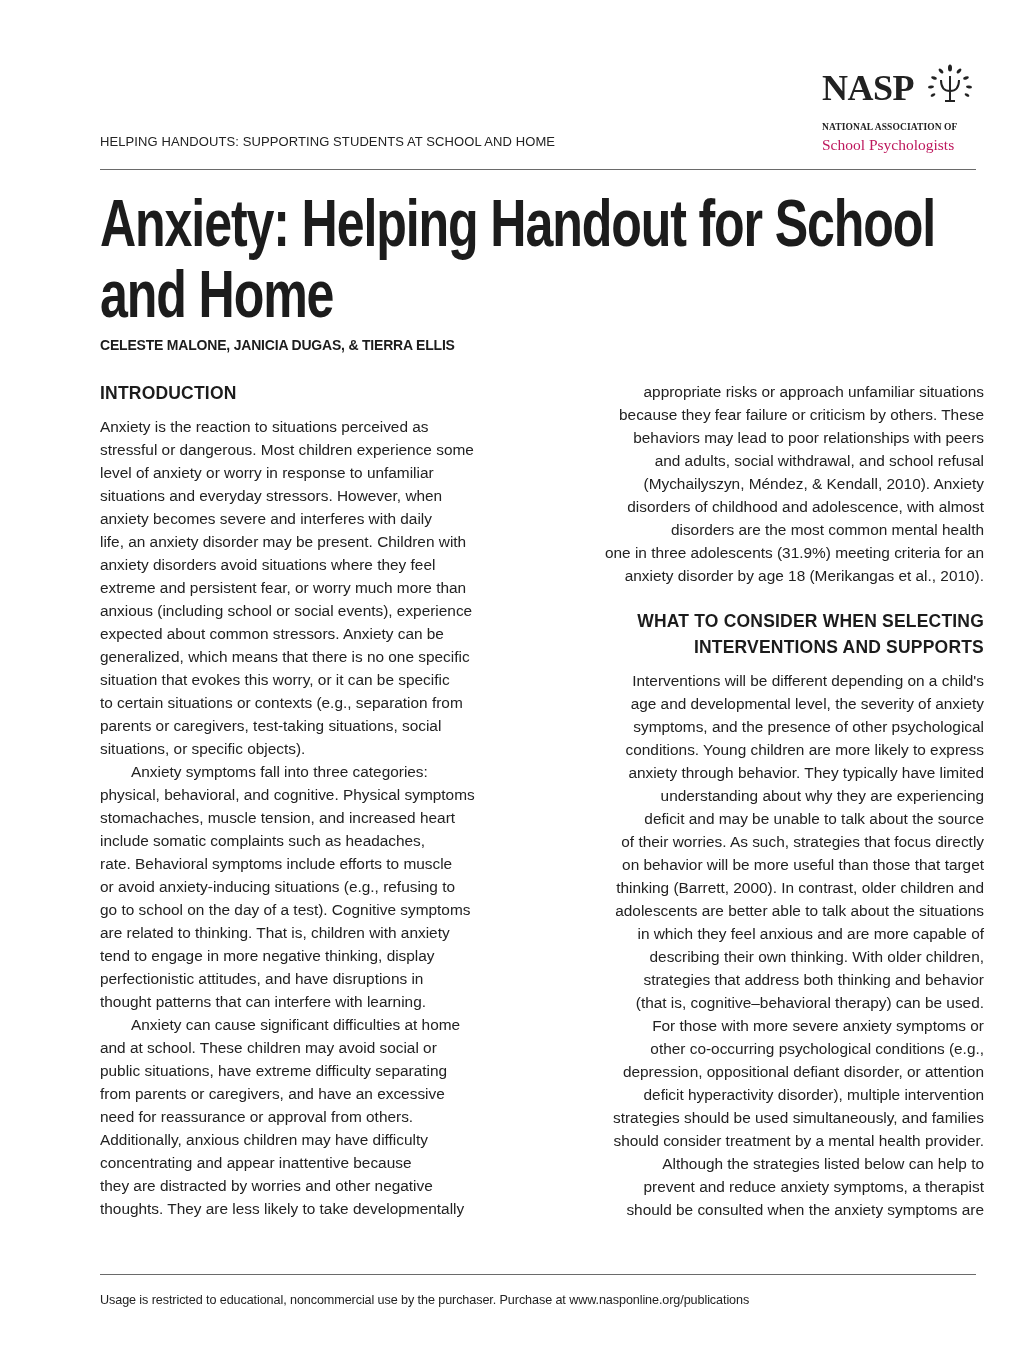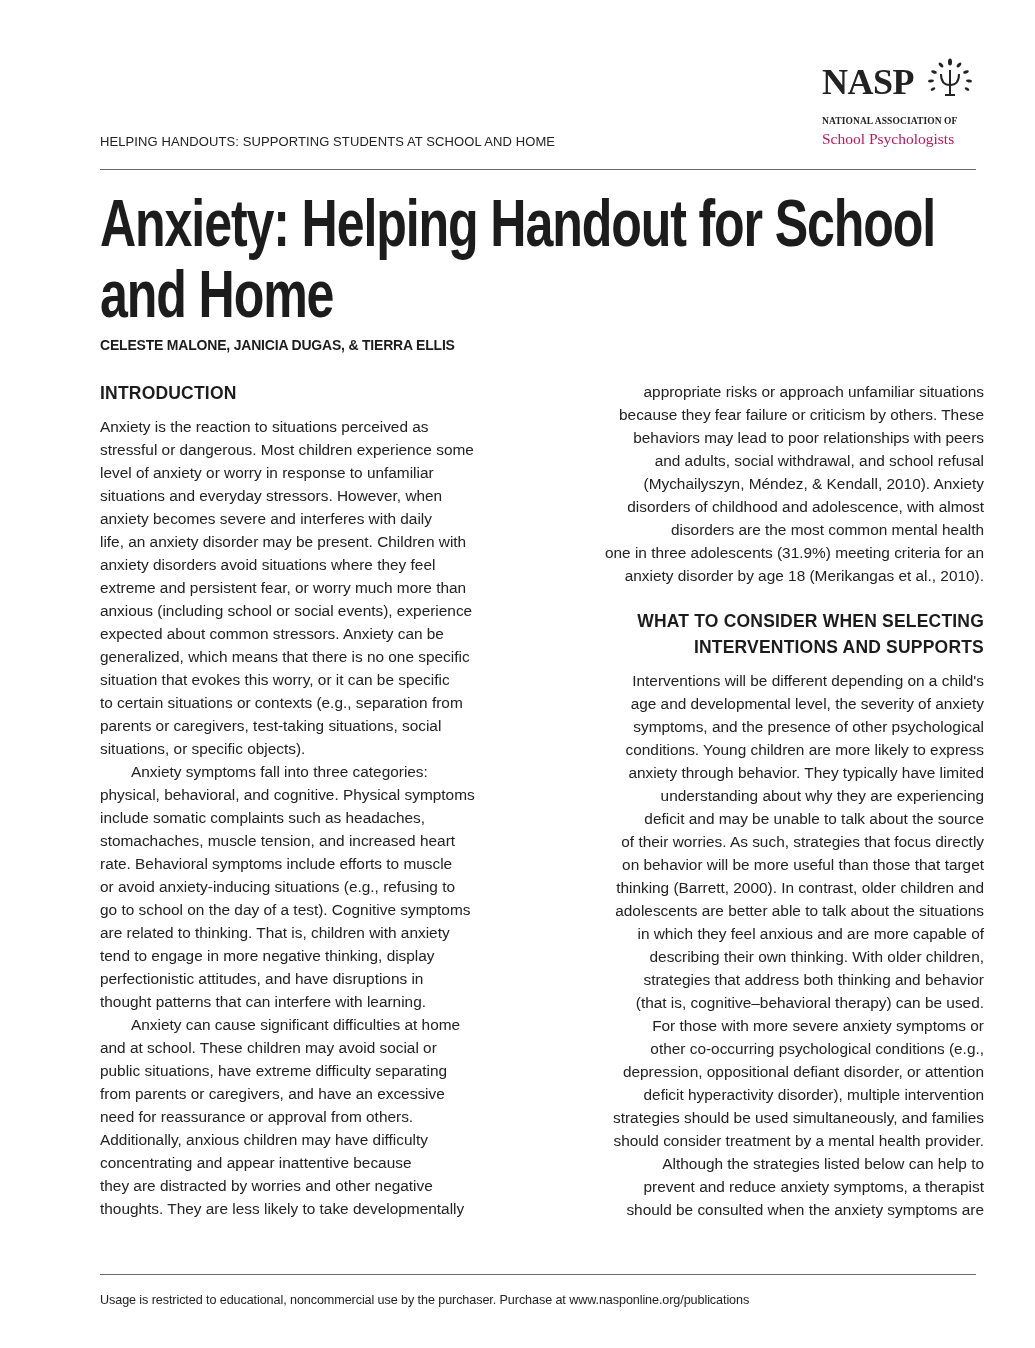--- a/index.html
+++ b/index.html
@@ -1,20 +1,20 @@
 <!DOCTYPE html>
 <html><head>
 <meta charset="utf-8">
 <style>
   html, body { margin: 0; padding: 0; background: #ffffff; }
   body { width: 1035px; height: 1348px; position: relative; overflow: hidden; color: #1f1f1f; font-family: "Liberation Sans", sans-serif; }
   .page { position: absolute; left: 0; top: 0; width: 1035px; height: 1348px; }
 
   .header-label { position: absolute; left: 100px; top: 134px; font-size: 13px; letter-spacing: 0.1px; color: #222; }
-  .logo { position: absolute; left: 822px; top: 58px; width: 160px; height: 95px; }
+  .logo { position: absolute; left: 822px; top: 64px; width: 160px; height: 95px; }
   .logo-nasp { position: absolute; left: 0; top: 6px; font-family: "Liberation Serif", serif; font-weight: bold; font-size: 36px; letter-spacing: -0.5px; color: #222; line-height: 1; }
   .logo-psi { position: absolute; left: 100px; top: 0; width: 56px; height: 44px; }
   .logo-org1 { position: absolute; left: 0; top: 58px; font-family: "Liberation Serif", serif; font-weight: bold; font-size: 9.5px; letter-spacing: 0.1px; color: #222; white-space: nowrap; }
   .logo-org2 { position: absolute; left: 0; top: 72px; font-family: "Liberation Serif", serif; font-size: 15.5px; color: #be185d; white-space: nowrap; }
 
   .rule { position: absolute; left: 100px; width: 876px; height: 1px; background: #6a6a6a; }
   .rule.top { top: 169px; }
   .rule.bottom { top: 1274px; }
 
   .title { position: absolute; left: 100px; top: 188px; width: 1100px; font-family: "Liberation Sans", sans-serif; font-weight: bold; font-size: 66px; line-height: 71px; letter-spacing: -1.5px; color: #1c1c1c; transform: scaleX(0.76); transform-origin: left top; }
@@ -87,22 +87,22 @@
       <span class="line">expected about common stressors. Anxiety can be</span>
       <span class="line">generalized, which means that there is no one specific</span>
       <span class="line">situation that evokes this worry, or it can be specific</span>
       <span class="line">to certain situations or contexts (e.g., separation from</span>
       <span class="line">parents or caregivers, test-taking situations, social</span>
       <span class="line">situations, or specific objects).</span>
     </div>
     <div>
       <span class="line indent">Anxiety symptoms fall into three categories:</span>
       <span class="line">physical, behavioral, and cognitive. Physical symptoms</span>
+      <span class="line">stomachaches, muscle tension, and increased heart</span>
       <span class="line">include somatic complaints such as headaches,</span>
-      <span class="line">stomachaches, muscle tension, and increased heart</span>
       <span class="line">rate. Behavioral symptoms include efforts to muscle</span>
       <span class="line">or avoid anxiety-inducing situations (e.g., refusing to</span>
       <span class="line">go to school on the day of a test). Cognitive symptoms</span>
       <span class="line">are related to thinking. That is, children with anxiety</span>
       <span class="line">tend to engage in more negative thinking, display</span>
       <span class="line">perfectionistic attitudes, and have disruptions in</span>
       <span class="line">thought patterns that can interfere with learning.</span>
     </div>
     <div>
       <span class="line indent">Anxiety can cause significant difficulties at home</span>

